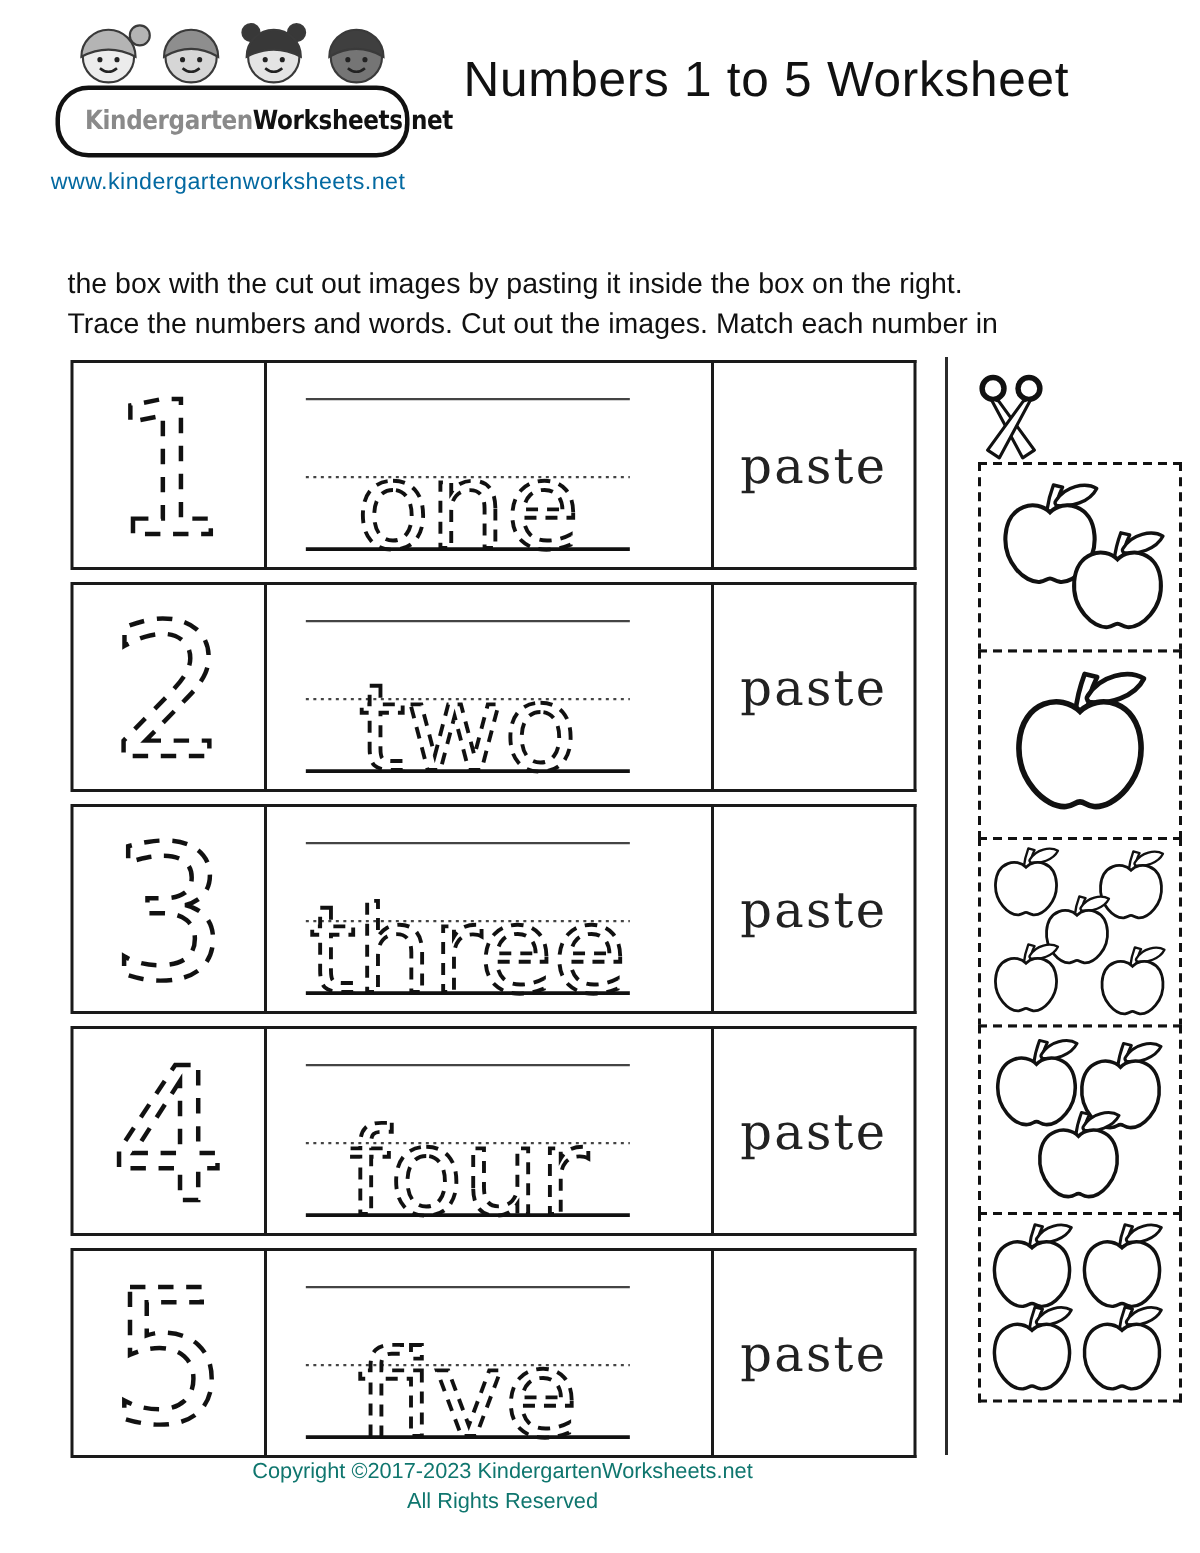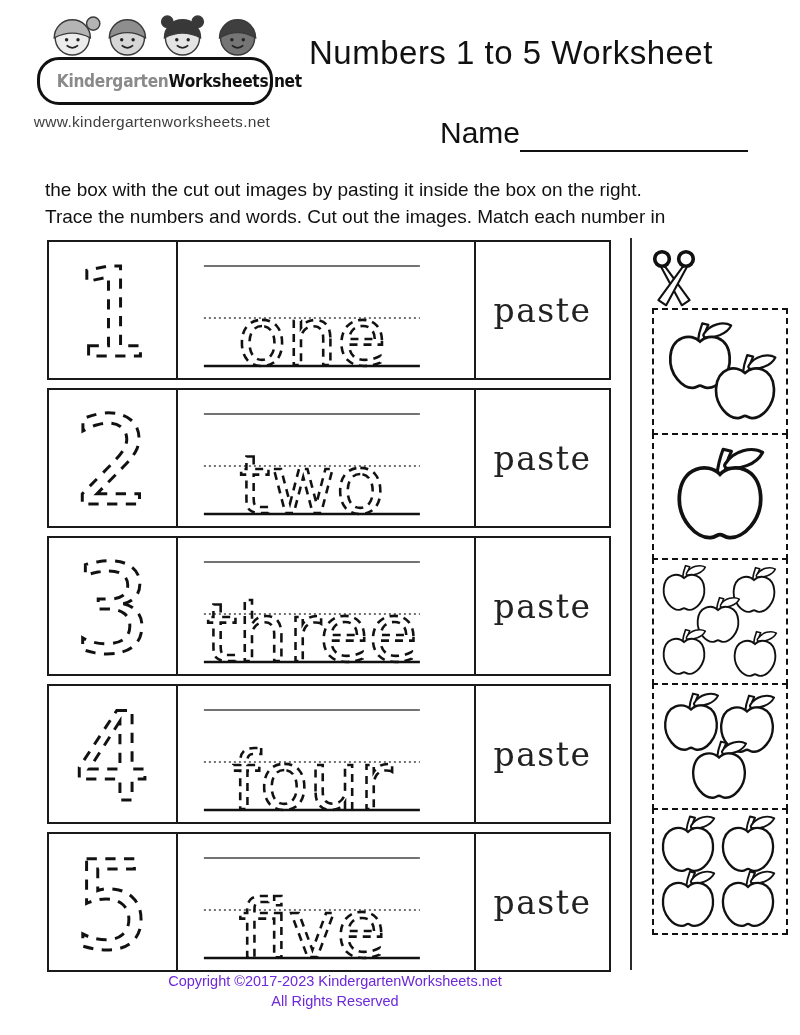--- a/index.html
+++ b/index.html
@@ -9,21 +9,21 @@
   
   .logo-kids{position:absolute;left:40px;top:8px;width:228px;height:54px;}
   .logo-banner{position:absolute;left:37px;top:57px;width:230px;height:42px;
       border:3px solid #111;border-radius:22px;background:#fff;
       display:flex;align-items:center;justify-content:flex-start;}
   .logo-banner .banner-text{white-space:nowrap;font-weight:bold;font-size:17.5px;
       font-family:"DejaVu Sans",sans-serif;transform:scaleX(.88);letter-spacing:-0.3px;}
   .banner-gray{color:#8a8a8a;}
   .banner-black{color:#111;}
   .logo-url{position:absolute;left:30px;top:113px;width:244px;text-align:center;
-      font-size:15.5px;color:#404040;letter-spacing:.3px;}
+      font-size:15.5px;color:#0369a1;letter-spacing:.3px;}
 
   
   .title{position:absolute;left:297px;top:22px;font-size:33px;font-weight:normal;
       letter-spacing:.5px;margin:12px;}
   .name-row{position:absolute;left:440px;top:116px;display:flex;}
   .name-label{font-size:30px;}
   .name-line{width:228px;border-bottom:2px solid #111;height:34px;}
 
   .instructions{position:absolute;left:45px;top:176px;font-size:19px;line-height:27px;}
 
@@ -52,21 +52,21 @@
   .cut-boxes{position:absolute;left:652px;top:308px;width:136px;}
   .cut-box{position:relative;box-sizing:border-box;width:136px;height:127px;
       border:2px dashed #111;background:#fff;}
   .cut-box + .cut-box{margin-top:-2px;}
   .apple{position:absolute;}
   .ap-body{fill:#fff;stroke:#111;stroke-width:3.6;}
   .ap-stem,.ap-leaf{fill:#fff;stroke:#111;stroke-width:3;stroke-linejoin:round;}
 
   
   .footer{position:absolute;left:0;top:971px;width:670px;text-align:center;
-      font-size:14.5px;line-height:20px;color:#6d28d9;}
+      font-size:14.5px;line-height:20px;color:#0f766e;}
 </style>
 </head>
 <body>
 
 <div class="page">
 
   <svg class="logo-kids" viewBox="0 0 240 56">
 
     <g>
       <circle cx="56" cy="16" r="7" fill="#b4b4b4" stroke="#3a3a3a" stroke-width="1.5"></circle>
@@ -103,24 +103,20 @@
       <path d="M202,39 Q208,44 214,39" fill="none" stroke="#222" stroke-width="1.8"></path>
     </g>
   </svg>
 
   <div class="logo-banner">
     <span class="banner-text"><span class="banner-gray">Kindergarten</span><span class="banner-black">Worksheets.net</span></span>
   </div>
   <div class="logo-url">www.kindergartenworksheets.net</div>
 
   <h1 class="title">Numbers 1 to 5 Worksheet</h1>
-  <div class="name-row">
-    <span class="name-label">Name</span>
-    <span class="name-line"></span>
-  </div>
 
   <div class="instructions">
     <div>the box with the cut out images by pasting it inside the box on the right.</div>
     <div>Trace the numbers and words. Cut out the images. Match each number in</div>
   </div>
 
   <div class="rows-wrap">
       <div class="ws-row">
         <div class="cell num-cell">
           <svg viewBox="0 0 136 136">

